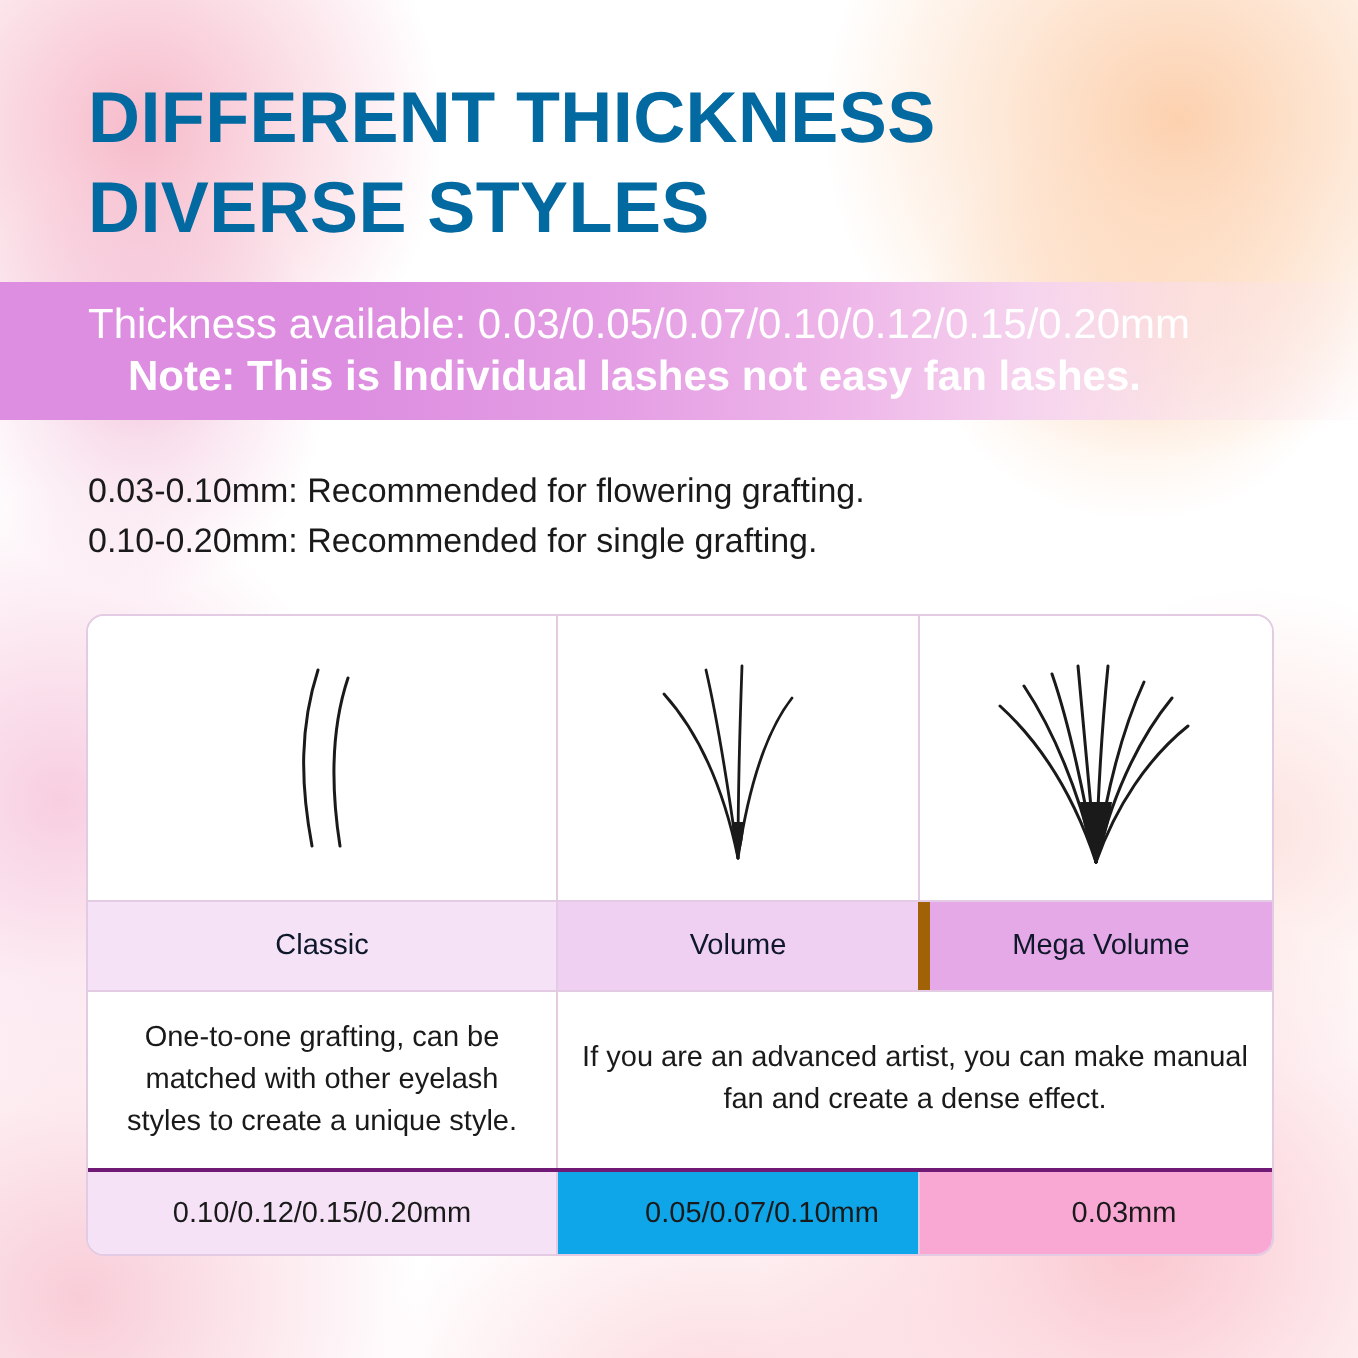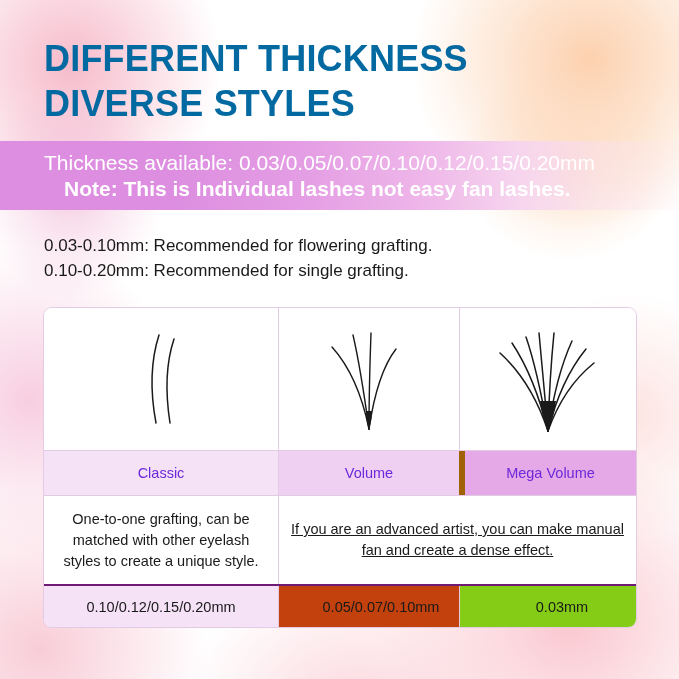--- a/index.html
+++ b/index.html
@@ -161,40 +161,40 @@
   .col1 { width: 234px; }
   .col2 { width: 181px; }
   .col3 { width: 177px; }
   .col23 { width: 358px; }
 
   .row-illus { height: 142px; }
   .row-illus .tcell { background: #ffffff; }
   .row-illus .col2, .row-illus .col3 { border-left: 1px solid #e3cbe4; }
 
   .row-title { height: 46px; border-top: 1px solid #e3cbe4; border-bottom: 1px solid #e3cbe4; }
-  .row-title .tcell { font-size: 14.5px; color: #6d28d9; }
+  .row-title .tcell { font-size: 14.5px; color: #0f172a; }
   .row-title .col1 { background: #f5e2f7; }
   .row-title .col2 { background: #efcff2; border-left: 1px solid #e3cbe4; }
   .row-title .col3 { background: #e5a9e8; border-left: 6px solid #a16207; }
 
   .row-desc { height: 88px; }
   .row-desc .tcell {
     background: #ffffff;
     font-size: 14.5px;
     color: #1a1a1a;
     line-height: 21px;
     padding: 0 12px;
   }
-  .row-desc .col23 { border-left: 1px solid #e3cbe4; text-decoration: underline; }
+  .row-desc .col23 { border-left: 1px solid #e3cbe4; }
 
   .row-thick { height: 44px; border-top: 2px solid #701a75; }
   .row-thick .tcell { font-size: 14.5px; color: #1a1a1a; }
   .row-thick .col1 { background: #f5e2f7; }
-  .row-thick .col2 { background: #c2410c; border-left: 1px solid #e3cbe4; padding-left: 24px; }
-  .row-thick .col3 { background: #84cc16; border-left: 1px solid #e3cbe4; padding-left: 28px; }
+  .row-thick .col2 { background: #0ea5e9; border-left: 1px solid #e3cbe4; padding-left: 24px; }
+  .row-thick .col3 { background: #f9a8d4; border-left: 1px solid #e3cbe4; padding-left: 28px; }
 
   .lash-art { display: block; }
 </style>
 </head>
 <body>
 
 <div id="page">
 
   <div class="wash wash-tl"></div>
   <div class="wash wash-tl2"></div>

